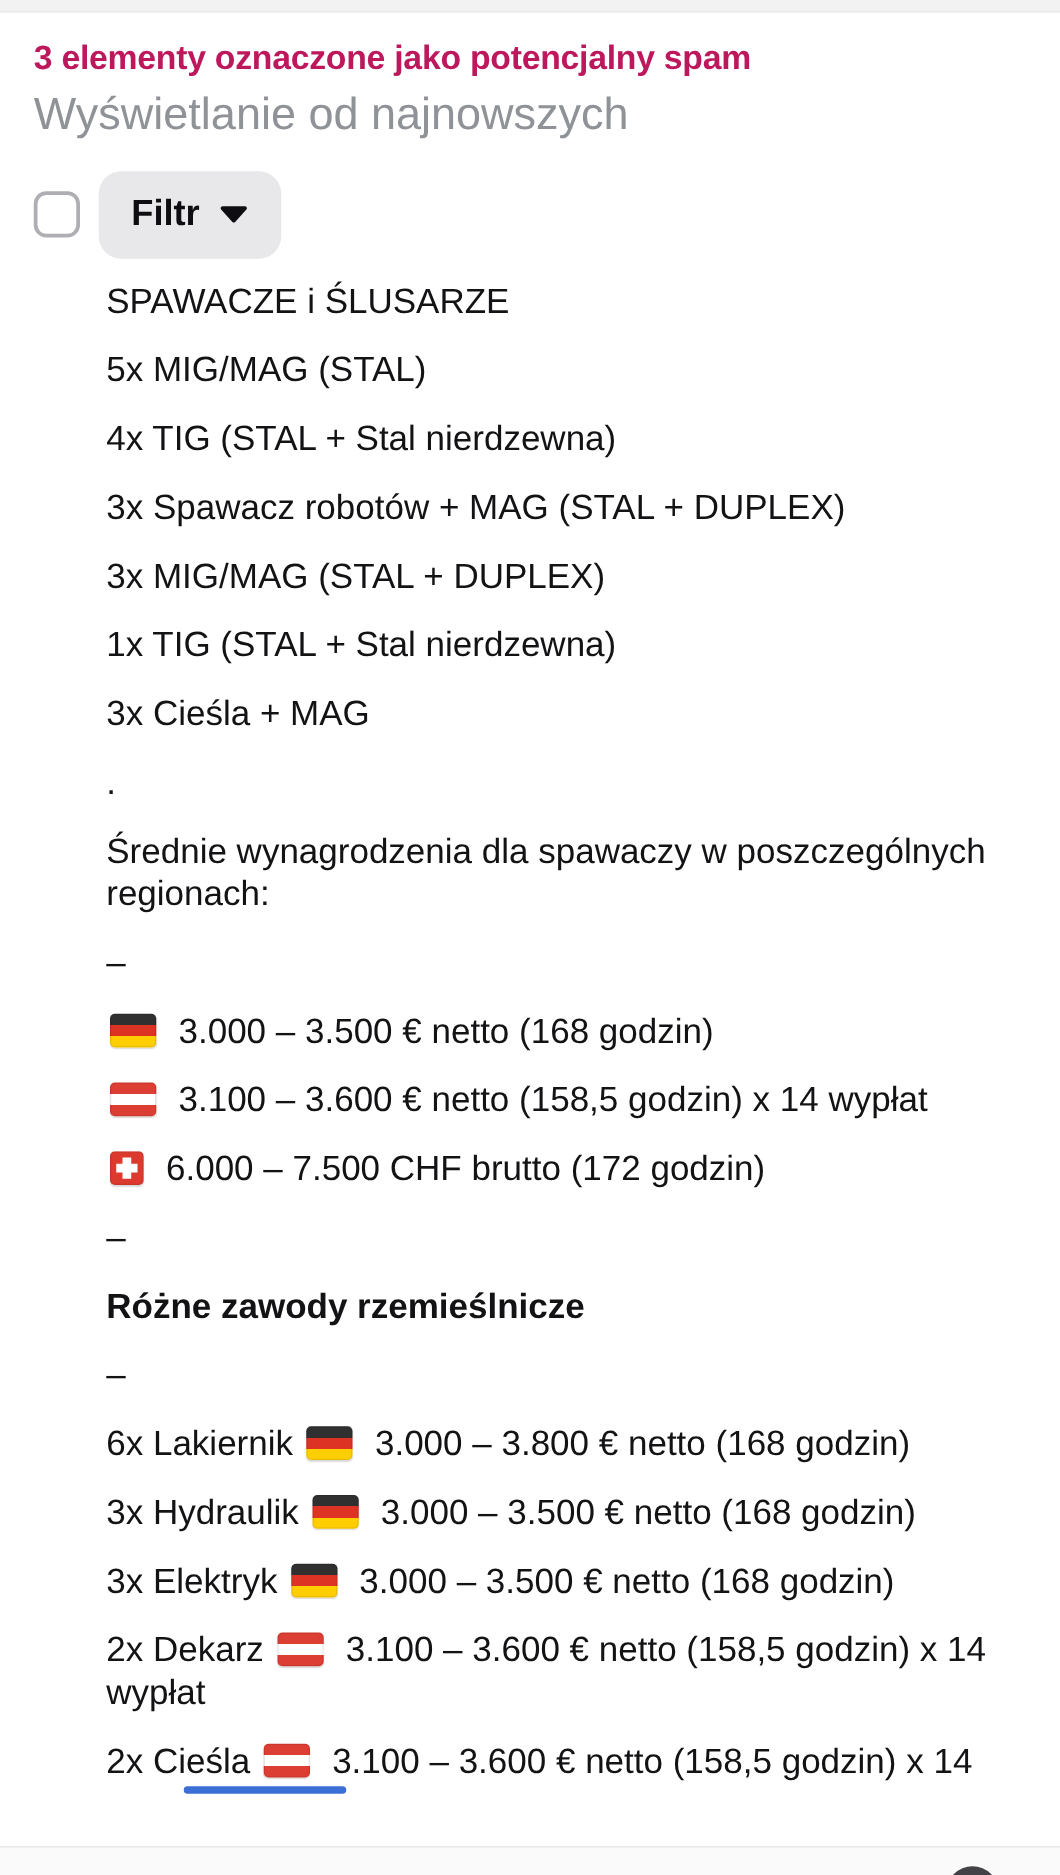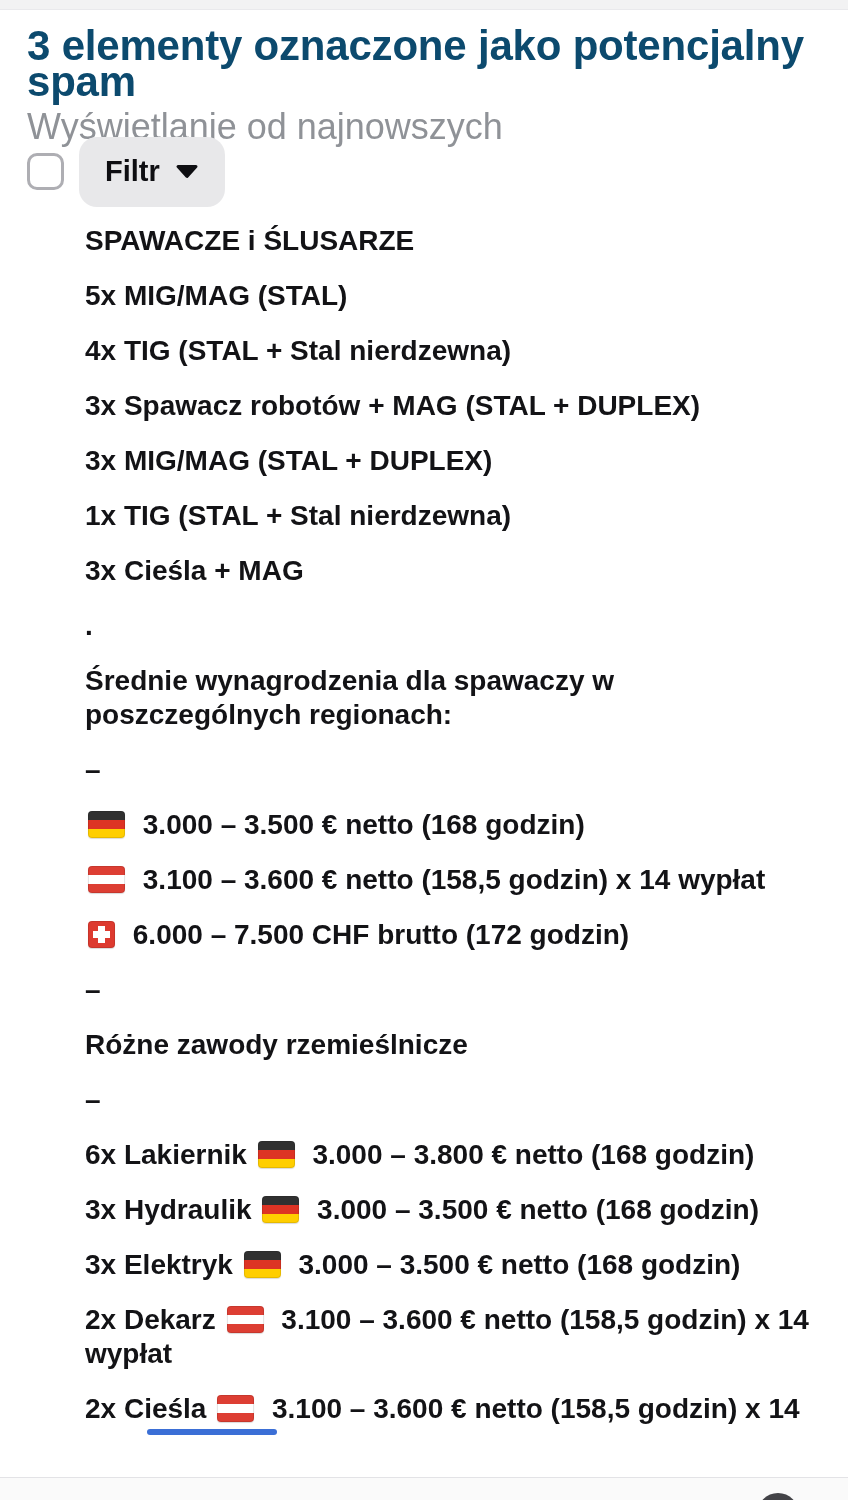--- a/index.html
+++ b/index.html
@@ -4,33 +4,33 @@
 <style>
   * { margin:0; padding:0; box-sizing:border-box; }
   html,body { width:848px; height:1500px; background:#ffffff; overflow:hidden;
     font-family:"Liberation Sans","DejaVu Sans",sans-serif; }
   .page { position:relative; width:848px; height:1500px; background:#fff; }
 
   .top-strip { position:absolute; top:0; left:0; width:100%; height:10px;
     background:#f2f2f3; border-bottom:1px solid #e9e9ec; }
 
   .header { position:absolute; top:28px; left:27px; right:27px; }
-  .title { font-size:42px; font-weight:700; color:#0c4a6e; letter-spacing:-0.2px; line-height:36px; }
+  .title { font-size:27px; font-weight:700; color:#be185d; letter-spacing:-0.2px; line-height:36px; }
   .subtitle { margin-top:11px; font-size:36px; color:#8f9297; line-height:32px; }
 
   .toolbar { position:absolute; top:132px; left:27px; height:79px; display:flex; align-items:center; }
   .checkbox { width:37px; height:37px; background:#fff; border:3px solid #aeaeb3;
     border-radius:10px; cursor:pointer; }
   .filter-btn { margin-left:15px; height:70px; padding:0 26px; background:#e8e8ea;
     border:none; border-radius:18px; display:flex; align-items:center; gap:15px; cursor:pointer; }
   .filter-label { font-size:29px; font-weight:700; color:#0e0e12; }
   .caret-icon { display:inline-flex; }
 
   .content { position:absolute; top:224px; left:85px; width:740px; cursor:pointer; }
-  .line { font-size:28px; line-height:34px; color:#131316; margin:0 0 21px 0; position:relative;font-weight:bold; }
+  .line { font-size:28px; line-height:34px; color:#131316; margin:0 0 21px 0; position:relative; }
   .line.bold { font-weight:700;margin-top:11px; }
 
   .flag { display:inline-block; width:37px; height:27px; border-radius:4px;
     vertical-align:-4px; margin:0 10px 0 3px;
     box-shadow: inset 0 0 0 1px rgba(0,0,0,0.10), 0 1px 1px rgba(0,0,0,0.15); }
   .flag.de { background:linear-gradient(#303030 33.4%, #dd3324 33.4% 66.7%, #ffce00 66.7%); }
   .flag.at { background:linear-gradient(#dd3e33 33.4%, #ffffff 33.4% 66.7%, #dd3e33 66.7%); }
   .flag.ch { width:27px; height:27px; background-color:#dd3a2f;
     background-image:linear-gradient(#fff,#fff),linear-gradient(#fff,#fff);
     background-size:7px 17px,17px 7px; background-position:center center;

